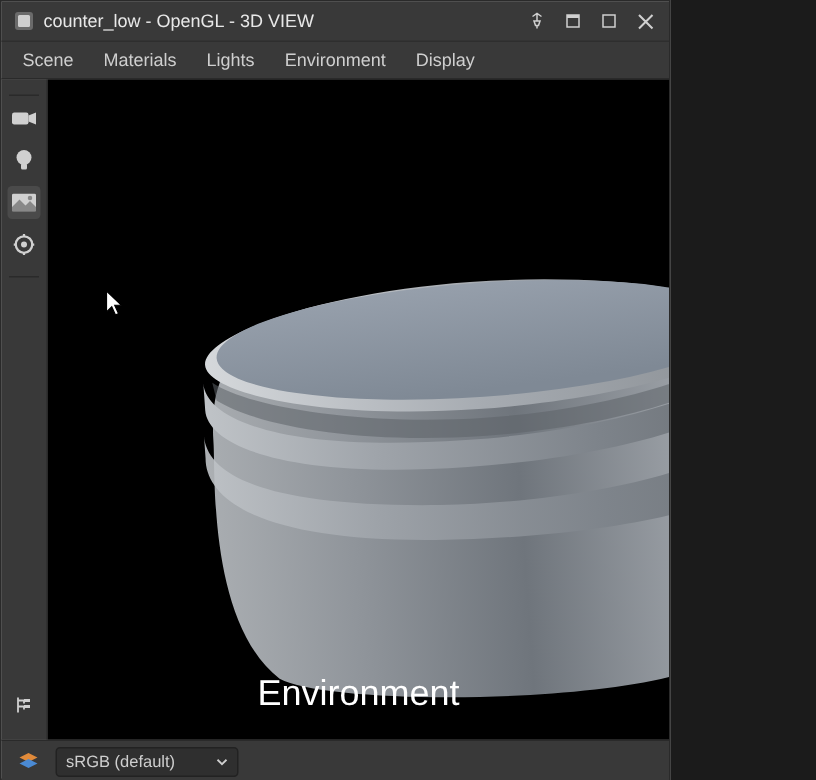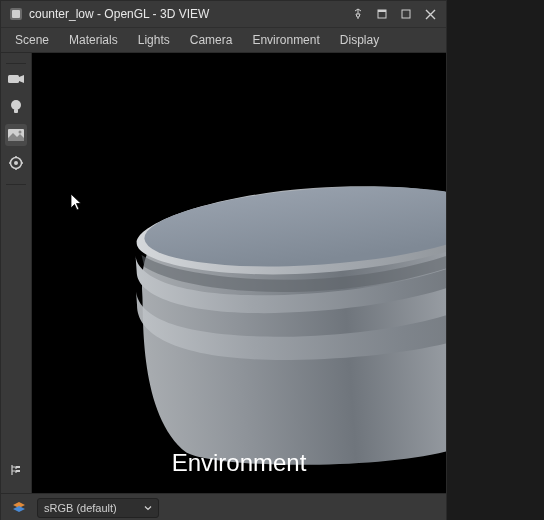--- a/index.html
+++ b/index.html
@@ -60,21 +60,20 @@
       <svg width="11" height="11" viewBox="0 0 11 11">
           <path d="M1 1 L10 10 M10 1 L1 10" stroke="#d0d0d0" stroke-width="1.4"></path>
         </svg>
     </div>
   </div>
 
   <div class="menubar">
     <div class="menu-item">Scene</div>
     <div class="menu-item">Materials</div>
     <div class="menu-item">Lights</div>
-    <div class="menu-item">Camera</div>
     <div class="menu-item">Environment</div>
     <div class="menu-item">Display</div>
   </div>
 
   <div class="body">
 
     <div class="sidebar">
       <div class="sep"></div>
       <div class="sbtn">
         <svg width="16" height="12" viewBox="0 0 16 12">

